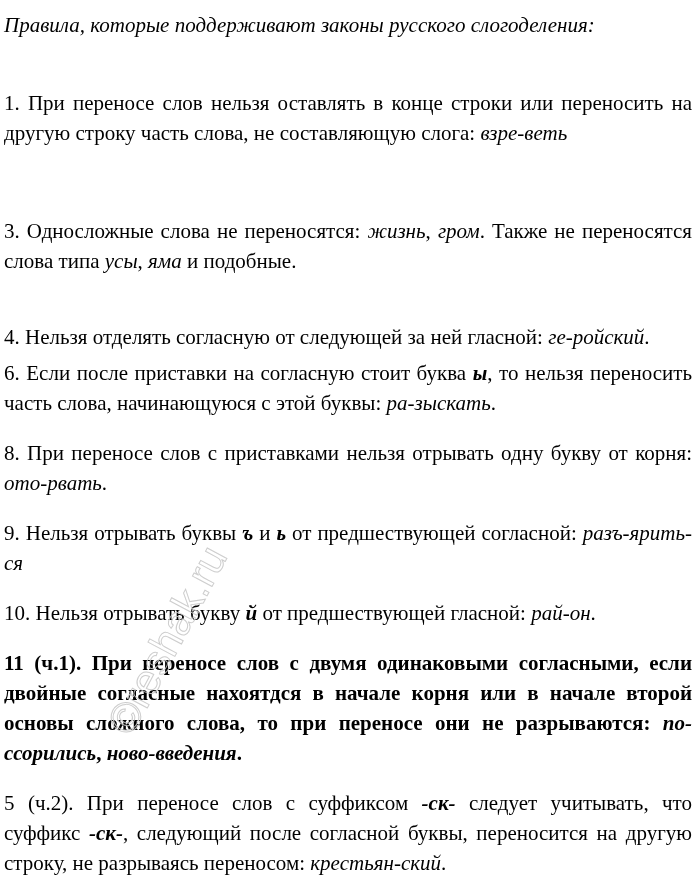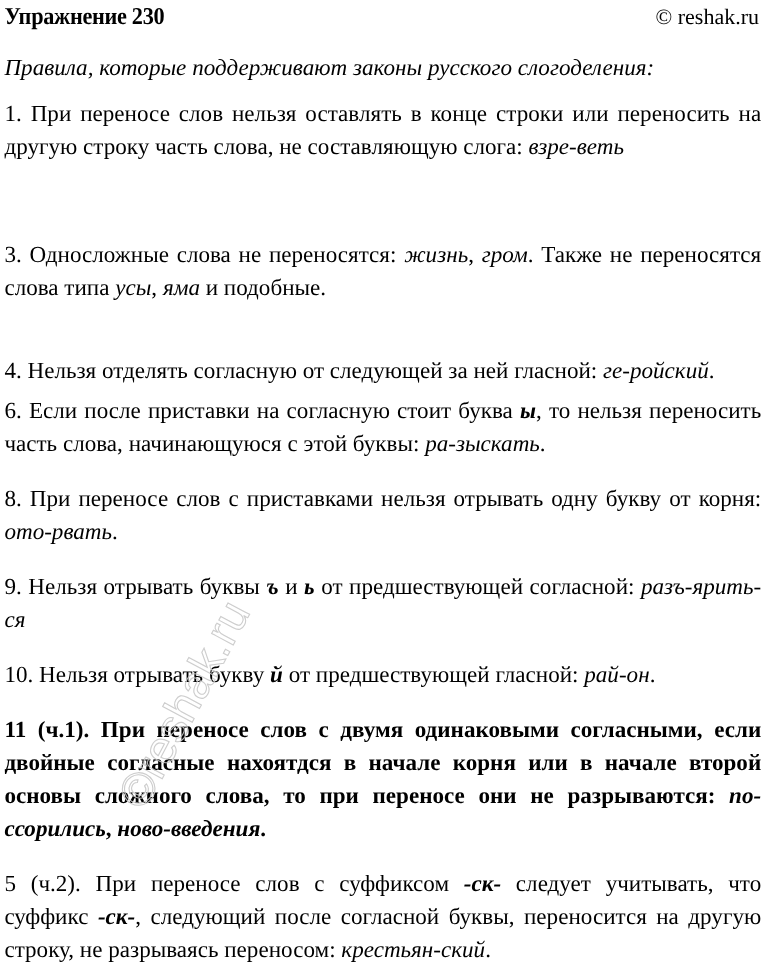--- a/index.html
+++ b/index.html
@@ -66,24 +66,20 @@
       transform: rotate(-62deg);
       transform-origin: left top;
       pointer-events: none;
       opacity: 0.9;
     }
   </style>
 </head>
 <body>
 
 <div class="page">
-  <div class="header">
-    <span class="title">Упражнение 230</span>
-    <span class="copyright">© reshak.ru</span>
-  </div>
   <p class="intro">Правила, которые поддерживают законы русского слогоделения:</p>
   <div id="rules">
       <p class="rule" style="position: absolute; left: 0px; width: 688px; top: 88px;"><span>1. При переносе слов нельзя оставлять в конце строки или переносить на другую строку часть слова, не составляющую слога: </span><i>взре-веть</i></p>
       <p class="rule" style="position: absolute; left: 0px; width: 688px; top: 198px; margin-top: 18px;"><span>3. Односложные слова не переносятся: </span><i>жизнь</i><span>, </span><i>гром</i><span>. Также не переносятся слова типа </span><i>усы</i><span>, </span><i>яма</i><span> и подобные.</span></p>
       <p class="rule" style="position: absolute; left: 0px; width: 688px; top: 278px; margin-top: 44px;"><span>4. Нельзя отделять согласную от следующей за ней гласной: </span><i>ге-ройский</i><span>.</span></p>
       <p class="rule" style="position: absolute; left: 0px; width: 688px; top: 358px;"><span>6. Если после приставки на согласную стоит буква </span><b>ы</b><span>, то нельзя переносить часть слова, начинающуюся с этой буквы: </span><i>ра-зыскать</i><span>.</span></p>
       <p class="rule" style="position: absolute; left: 0px; width: 688px; top: 438px;"><span>8. При переносе слов с приставками нельзя отрывать одну букву от корня: </span><i>ото-рвать</i><span>.</span></p>
       <p class="rule" style="position: absolute; left: 0px; width: 688px; top: 518px;"><span>9. Нельзя отрывать буквы </span><b>ъ</b><span> и </span><b>ь</b><span> от предшествующей согласной: </span><i>разъ-ярить-ся</i></p>
       <p class="rule" style="position: absolute; left: 0px; width: 688px; top: 598px;"><span>10. Нельзя отрывать букву </span><b>й</b><span> от предшествующей гласной: </span><i>рай-он</i><span>.</span></p>
       <p class="rule" style="position: absolute; left: 0px; width: 688px; top: 648px; font-weight: bold;"><span>11 (ч.1). При переносе слов с двумя одинаковыми согласными, если двойные согласные нахоятдся в начале корня или в начале второй основы сложного слова, то при переносе они не разрываются: </span><i>по-ссорились</i><span>, </span><i>ново-введения</i><span>.</span></p>

